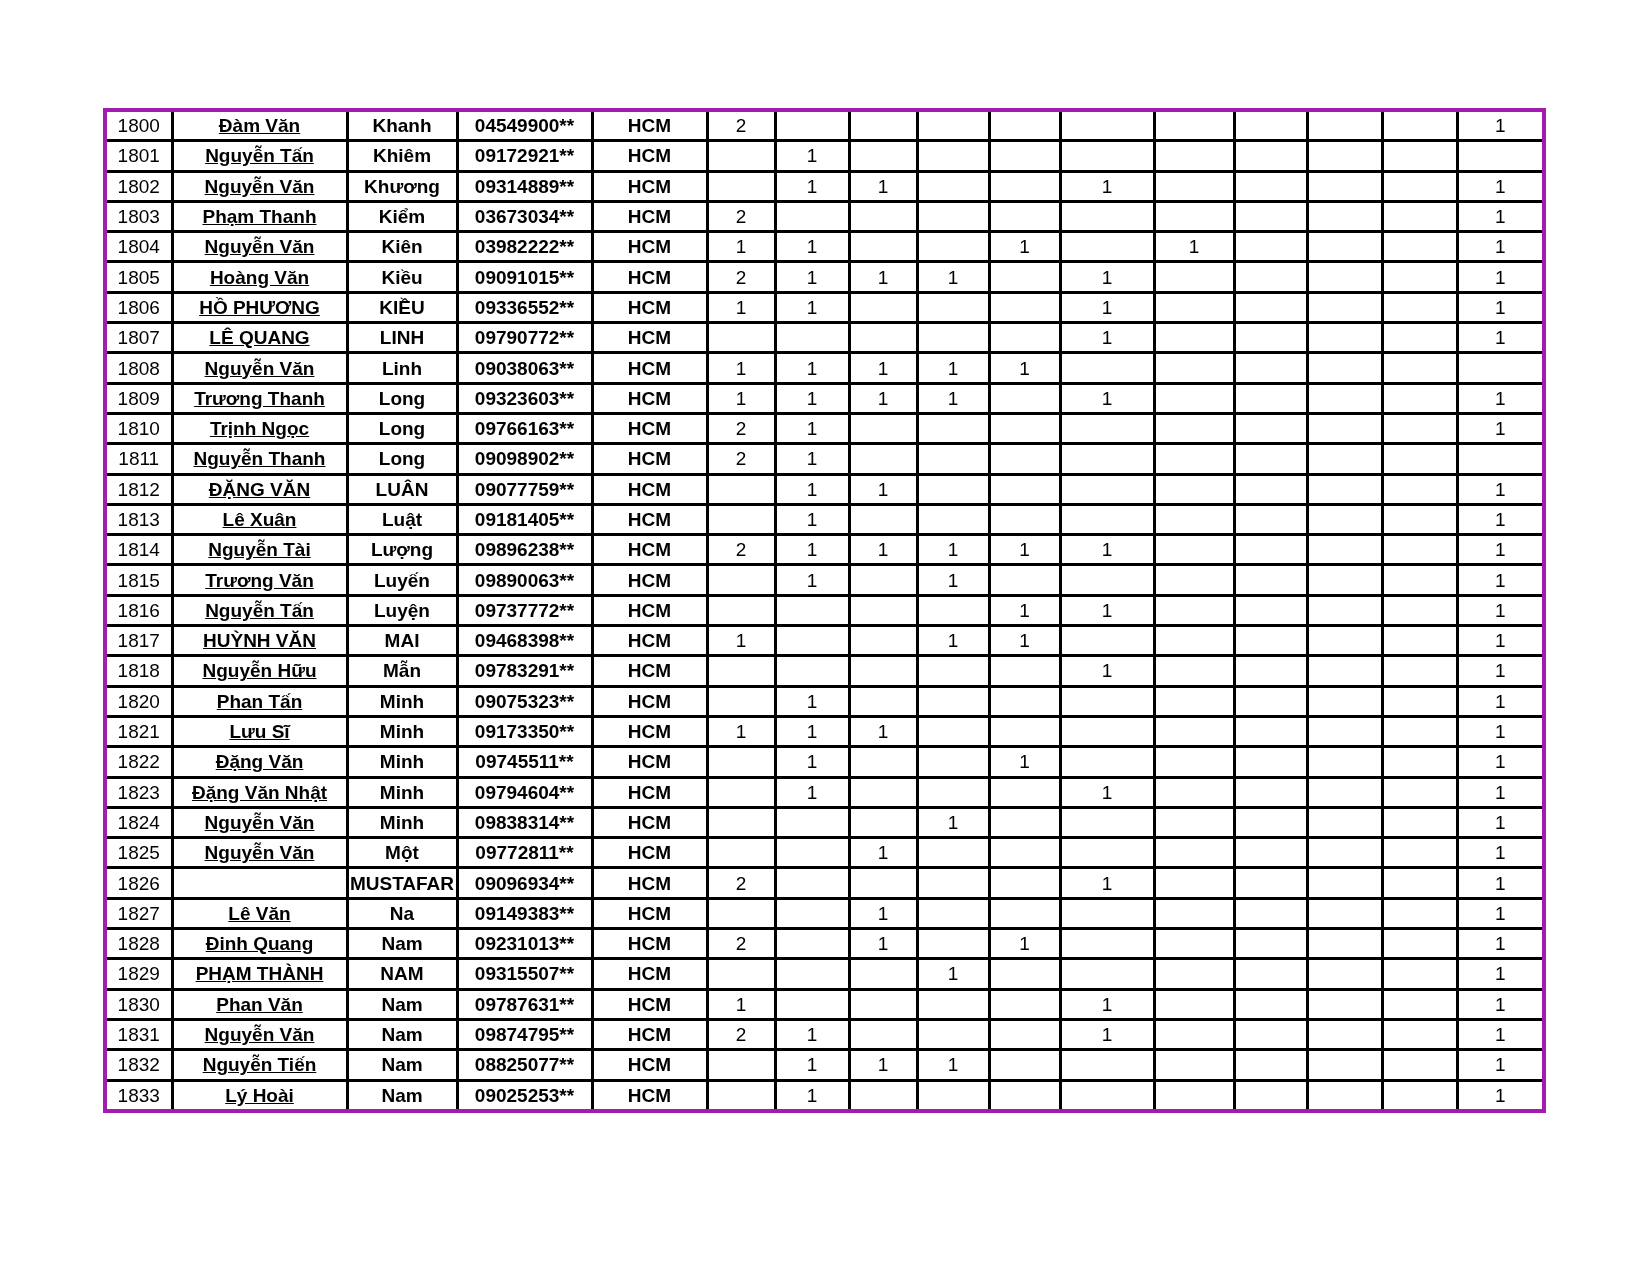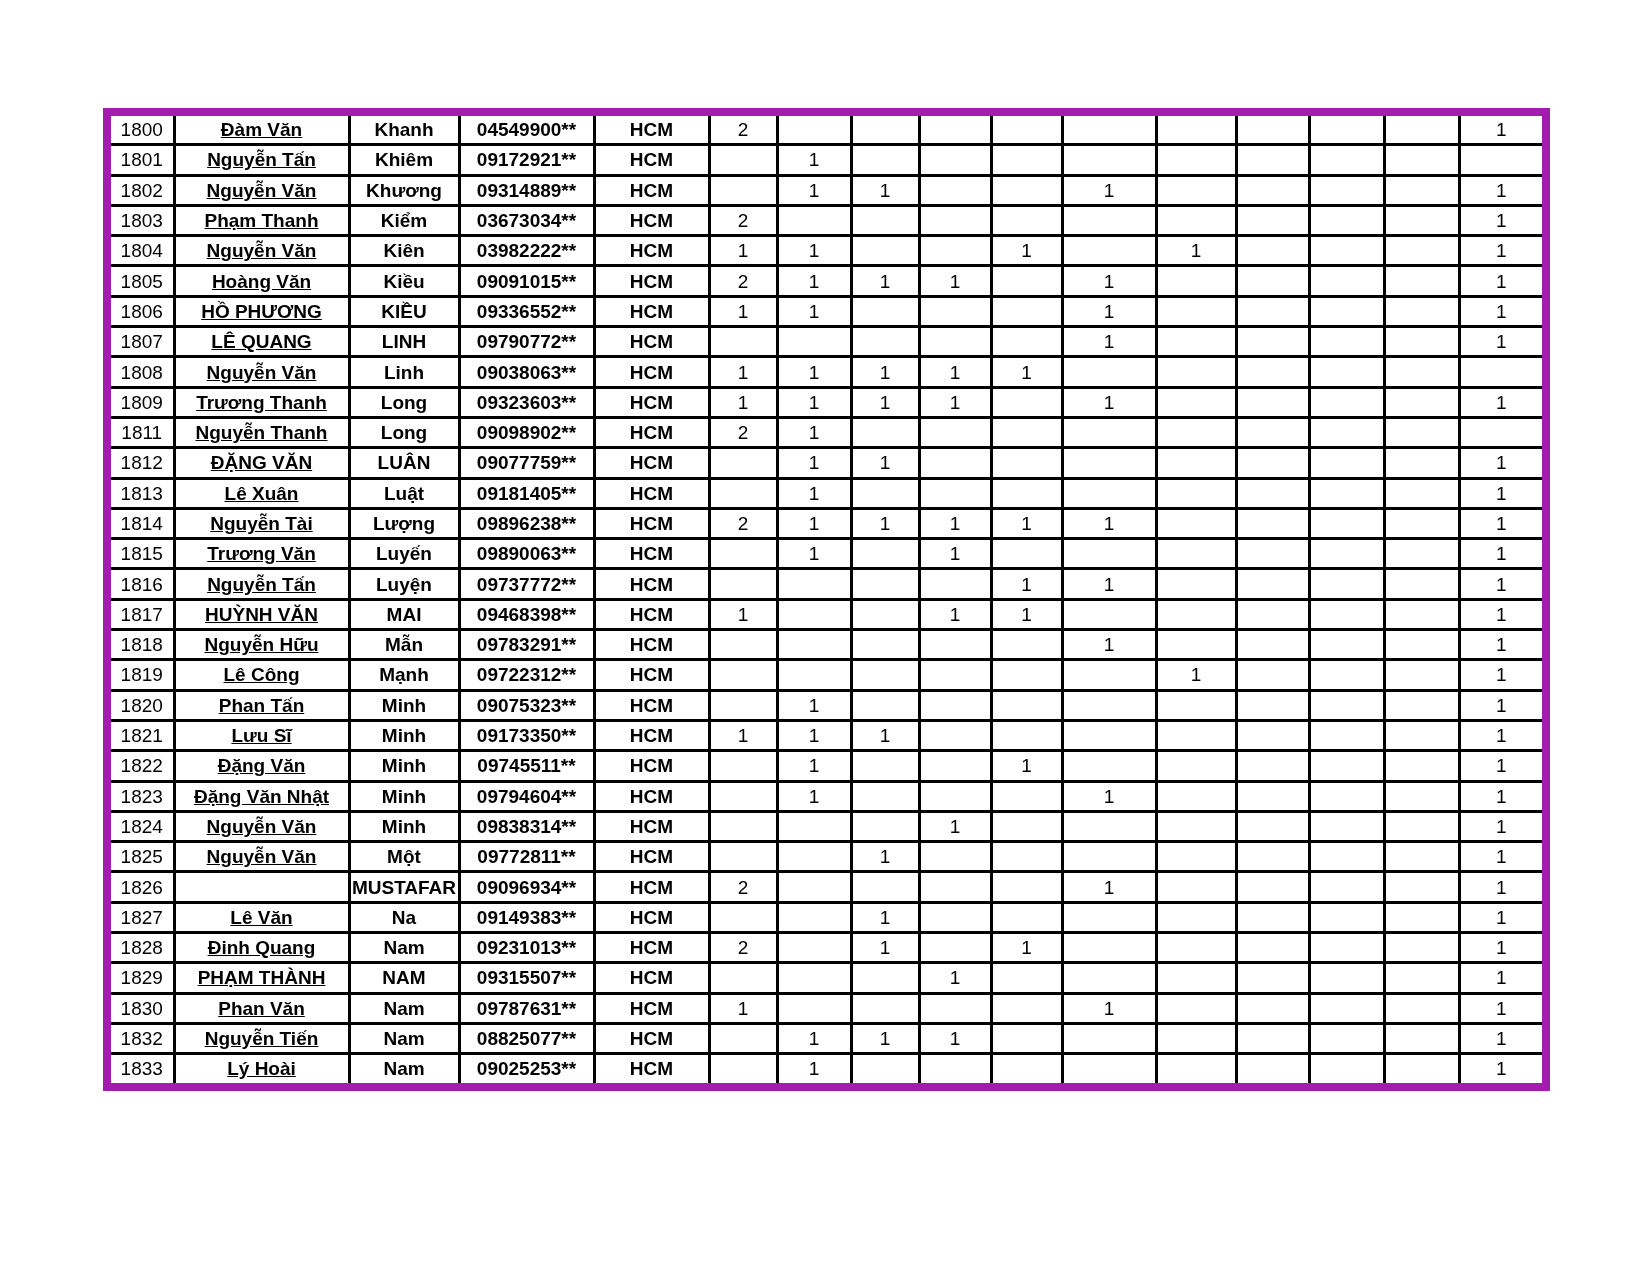--- a/index.html
+++ b/index.html
@@ -6,21 +6,21 @@
   body{
     width:1650px;height:1275px;
     background:#ffffff;
     font-family:"Liberation Sans", sans-serif;
     position:relative;
   }
   .sheet{position:absolute;left:103px;top:108px;}
   table.roster{
     border-collapse:collapse;
     table-layout:fixed;
-    border:8px solid #a21caf;
+    border:4px solid #a21caf;
   }
   table.roster td{
     border:3px solid #000;
     height:27.3px;
     padding:0;
     font-size:19px;
     line-height:1;
     color:#000;
     text-align:center;
     vertical-align:middle;
@@ -249,20 +249,38 @@
           <td class="c-val">1</td>
           <td class="c-val"></td>
           <td class="c-val">1</td>
           <td class="c-val"></td>
           <td class="c-val"></td>
           <td class="c-val"></td>
           <td class="c-val"></td>
           <td class="c-total">1</td>
         </tr>
         <tr>
+          <td class="c-id">1810</td>
+          <td class="c-surname">Trịnh Ngọc</td>
+          <td class="c-given">Long</td>
+          <td class="c-phone">09766163**</td>
+          <td class="c-region">HCM</td>
+          <td class="c-val">2</td>
+          <td class="c-val">1</td>
+          <td class="c-val"></td>
+          <td class="c-val"></td>
+          <td class="c-val"></td>
+          <td class="c-val"></td>
+          <td class="c-val"></td>
+          <td class="c-val"></td>
+          <td class="c-val"></td>
+          <td class="c-val"></td>
+          <td class="c-total">1</td>
+        </tr>
+        <tr>
           <td class="c-id">1811</td>
           <td class="c-surname">Nguyễn Thanh</td>
           <td class="c-given">Long</td>
           <td class="c-phone">09098902**</td>
           <td class="c-region">HCM</td>
           <td class="c-val">2</td>
           <td class="c-val">1</td>
           <td class="c-val"></td>
           <td class="c-val"></td>
           <td class="c-val"></td>
@@ -393,38 +411,20 @@
           <td class="c-val"></td>
           <td class="c-val"></td>
           <td class="c-val">1</td>
           <td class="c-val"></td>
           <td class="c-val"></td>
           <td class="c-val"></td>
           <td class="c-val"></td>
           <td class="c-total">1</td>
         </tr>
         <tr>
-          <td class="c-id">1819</td>
-          <td class="c-surname">Lê Công</td>
-          <td class="c-given">Mạnh</td>
-          <td class="c-phone">09722312**</td>
-          <td class="c-region">HCM</td>
-          <td class="c-val"></td>
-          <td class="c-val"></td>
-          <td class="c-val"></td>
-          <td class="c-val"></td>
-          <td class="c-val"></td>
-          <td class="c-val"></td>
-          <td class="c-val">1</td>
-          <td class="c-val"></td>
-          <td class="c-val"></td>
-          <td class="c-val"></td>
-          <td class="c-total">1</td>
-        </tr>
-        <tr>
           <td class="c-id">1820</td>
           <td class="c-surname">Phan Tấn</td>
           <td class="c-given">Minh</td>
           <td class="c-phone">09075323**</td>
           <td class="c-region">HCM</td>
           <td class="c-val"></td>
           <td class="c-val">1</td>
           <td class="c-val"></td>
           <td class="c-val"></td>
           <td class="c-val"></td>
@@ -598,20 +598,38 @@
           <td class="c-total">1</td>
         </tr>
         <tr>
           <td class="c-id">1830</td>
           <td class="c-surname">Phan Văn</td>
           <td class="c-given">Nam</td>
           <td class="c-phone">09787631**</td>
           <td class="c-region">HCM</td>
           <td class="c-val">1</td>
           <td class="c-val"></td>
+          <td class="c-val"></td>
+          <td class="c-val"></td>
+          <td class="c-val"></td>
+          <td class="c-val">1</td>
+          <td class="c-val"></td>
+          <td class="c-val"></td>
+          <td class="c-val"></td>
+          <td class="c-val"></td>
+          <td class="c-total">1</td>
+        </tr>
+        <tr>
+          <td class="c-id">1831</td>
+          <td class="c-surname">Nguyễn Văn</td>
+          <td class="c-given">Nam</td>
+          <td class="c-phone">09874795**</td>
+          <td class="c-region">HCM</td>
+          <td class="c-val">2</td>
+          <td class="c-val">1</td>
           <td class="c-val"></td>
           <td class="c-val"></td>
           <td class="c-val"></td>
           <td class="c-val">1</td>
           <td class="c-val"></td>
           <td class="c-val"></td>
           <td class="c-val"></td>
           <td class="c-val"></td>
           <td class="c-total">1</td>
         </tr>

